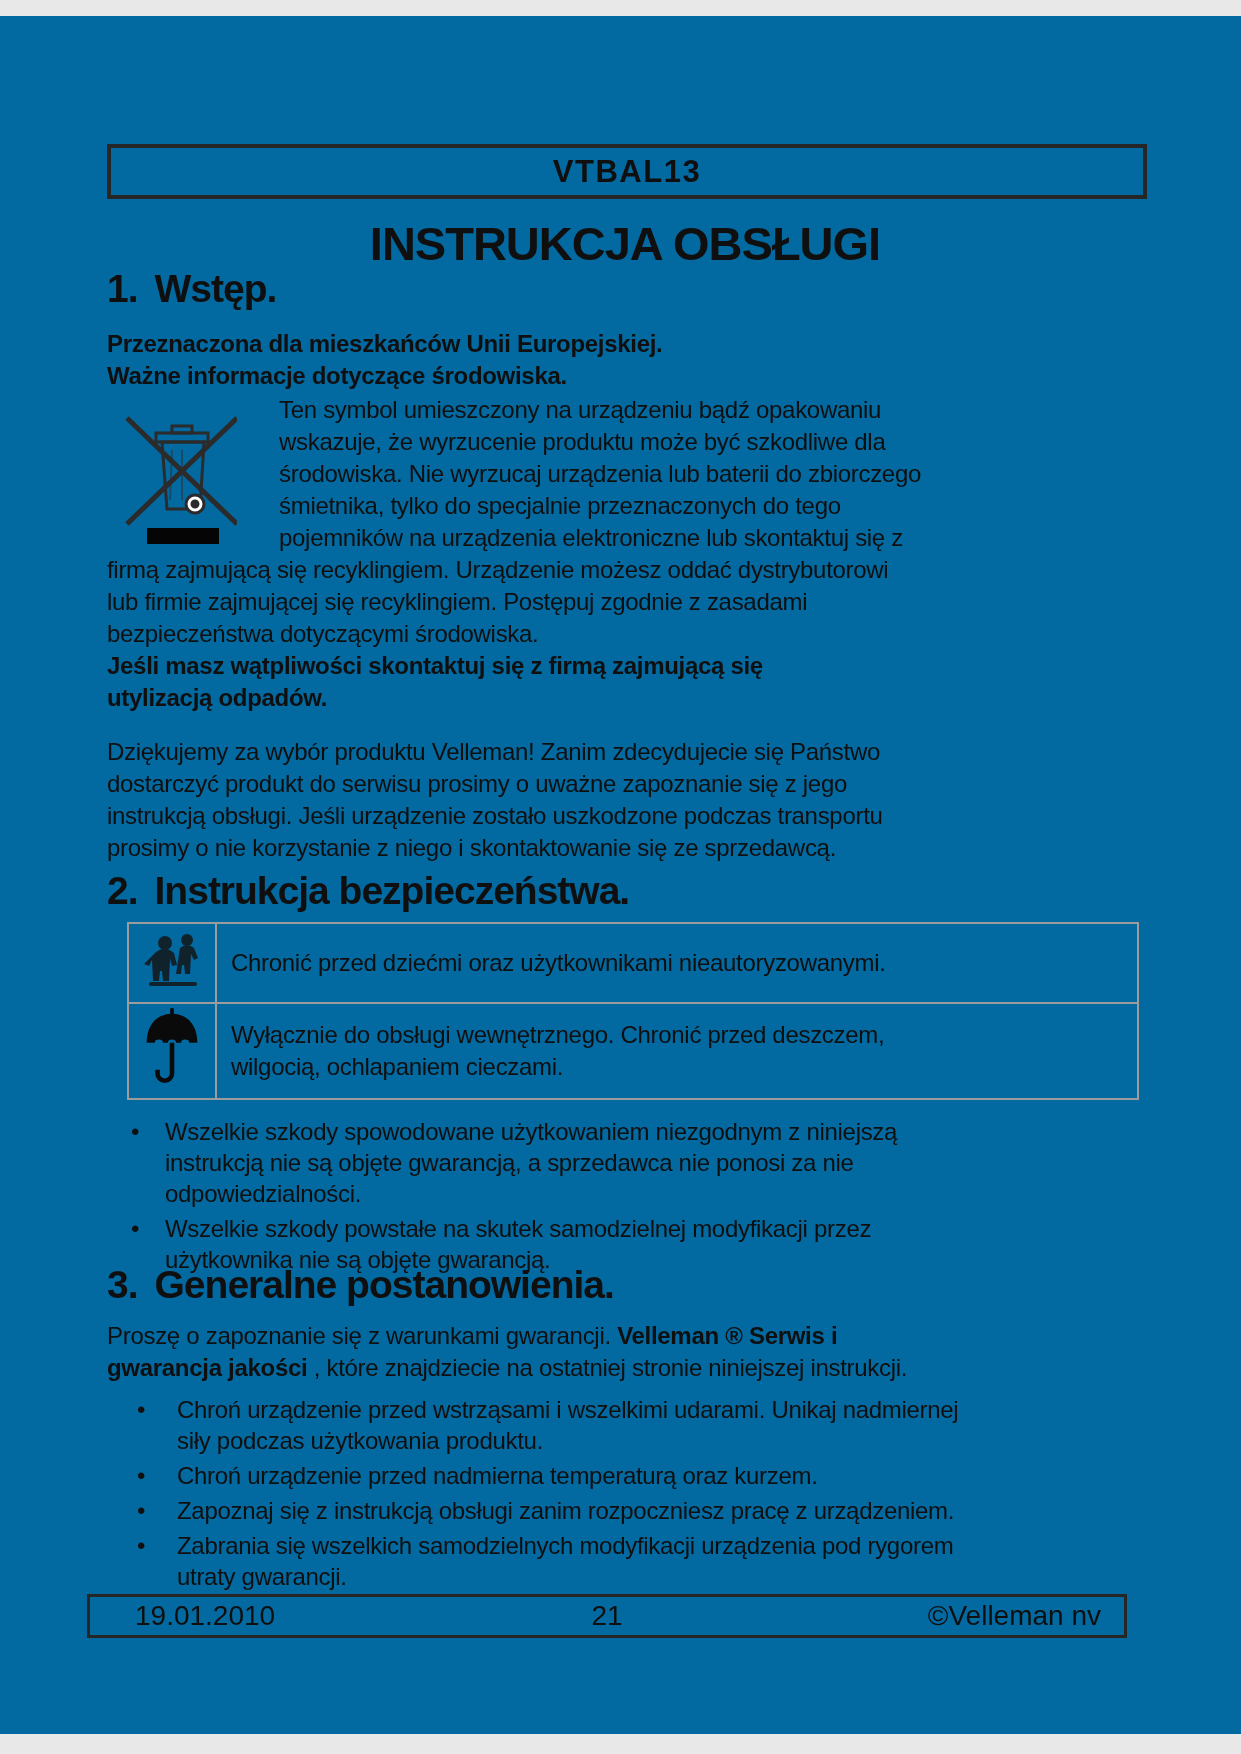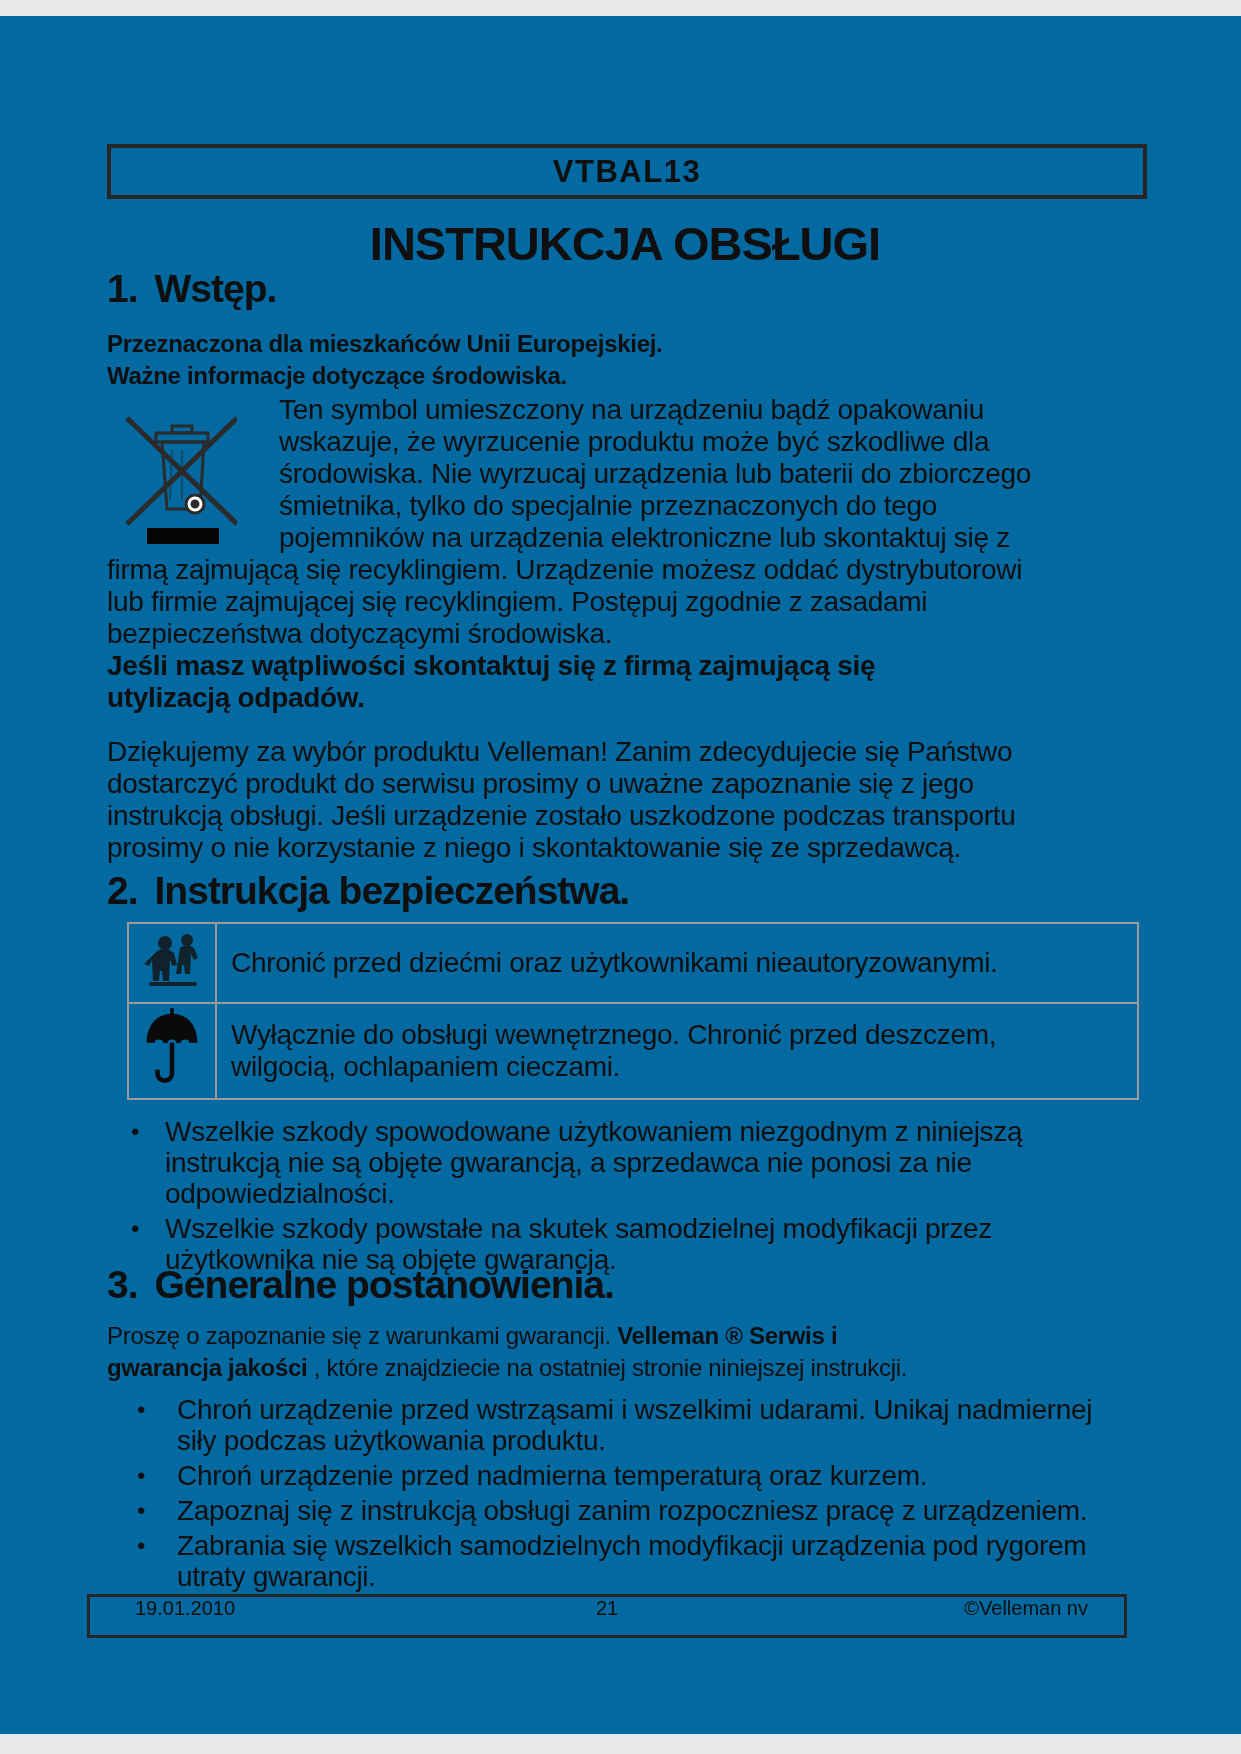--- a/index.html
+++ b/index.html
@@ -19,21 +19,21 @@
   .hbox .model{font-size:31px; font-weight:700; letter-spacing:1.5px;}
   
   .main-title{
     position:absolute; top:200px; left:107px; width:1036px;
     text-align:center; font-size:47px; font-weight:700; letter-spacing:-1px;
   }
   
   .sec-h{font-size:39px; font-weight:700; letter-spacing:-1px; line-height:50px; white-space:nowrap;}
   .sec-h .num{margin-right:17px;}
   
-  .tline{font-size:28px; line-height:32px; white-space:nowrap;}
+  .tline{font-size:24px; line-height:32px; white-space:nowrap;}
   .b .tline, .boldline{font-weight:700;}
   .boldline{font-size:24px; line-height:32px; white-space:nowrap;}
   .sec1{top:248px;}
   .sec1 .intro{margin-top:14px;}
   .envwrap{position:relative; margin-top:2px;}
   .env-icon{position:absolute; left:18px; top:8px; width:112px; height:142px;}
   .env-beside{padding-left:172px;}
   .thanks{margin-top:22px;}
   .sec2{top:850px;}
   .safety-table{
@@ -52,26 +52,26 @@
   .bullet .btext .tline{line-height:31px;}
   .sec3{top:1244px;}
   .sec3 .gpara{margin-top:10px;}
   .sec3 .bullet .mark{padding-left:30px; width:40px;}
   .mix{font-size:24px; line-height:32px; white-space:nowrap;}
   .mix .bseg{font-weight:700;}
   
   .fbox{
     position:absolute; top:1578px; left:87px; width:1034px; height:38px;
     border:3px solid #262626;
-    display:flex; align-items:flex-start; justify-content:space-between;
-    font-size:20px; letter-spacing:0;
+    display:flex; align-items:center; justify-content:space-between;
+    font-size:28px; letter-spacing:0;
   }
   .fbox .fdate{padding-left:45px;}
   .fbox .fpage{position:absolute; left:0; right:0; text-align:center;}
-  .fbox .fcopy{padding-right:36px;}
+  .fbox .fcopy{padding-right:23px;}
 </style>
 </head>
 <body>
 
 <div class="page">
 
   <div class="hbox">
     <span class="model">VTBAL13</span>
   </div>
 

